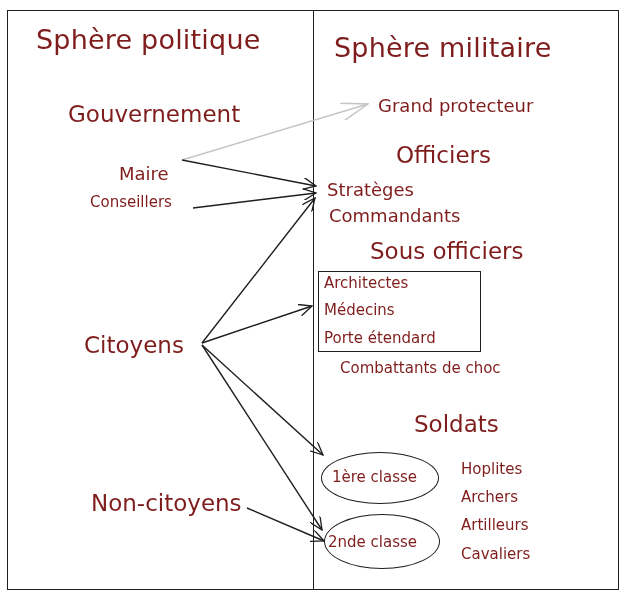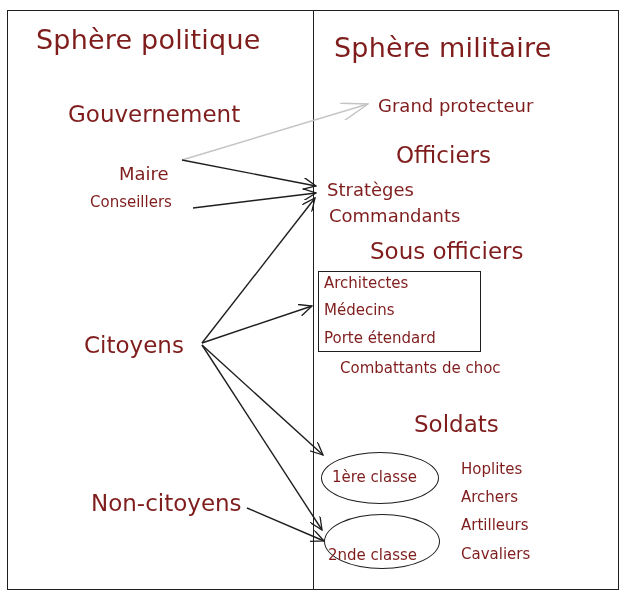--- a/index.html
+++ b/index.html
@@ -69,19 +69,19 @@
   <div class="lbl t" style="left:324px; top:276px;">Architectes</div>
   <div class="lbl t" style="left:324px; top:303px;">Médecins</div>
   <div class="lbl t" style="left:324px; top:331px;">Porte étendard</div>
   <div class="lbl t" style="left:324px; top:361px;margin-left:16px;">Combattants de choc</div>
 
   <div class="lbl h2" style="left:414px; top:413px;">Soldats</div>
 
   <div class="oval" style="left:321px; top:452px; width:118px; height:52px;"></div>
   <div class="lbl t" style="left:332px; top:470px;">1ère classe</div>
   <div class="oval" style="left:324px; top:514px; width:116px; height:55px;"></div>
-  <div class="lbl t" style="left:328px; top:535px;margin-top:13px;">2nde classe</div>
+  <div class="lbl t" style="left:328px; top:535px;">2nde classe</div>
 
   <div class="lbl t" style="left:461px; top:462px;">Hoplites</div>
   <div class="lbl t" style="left:461px; top:490px;">Archers</div>
   <div class="lbl t" style="left:461px; top:518px;">Artilleurs</div>
   <div class="lbl t" style="left:461px; top:547px;">Cavaliers</div>
 </div>
 
 </body></html>

